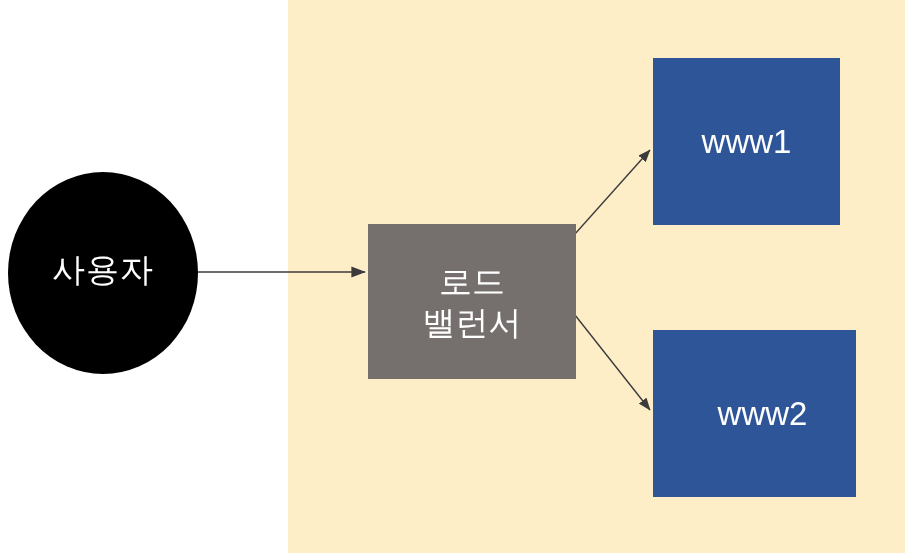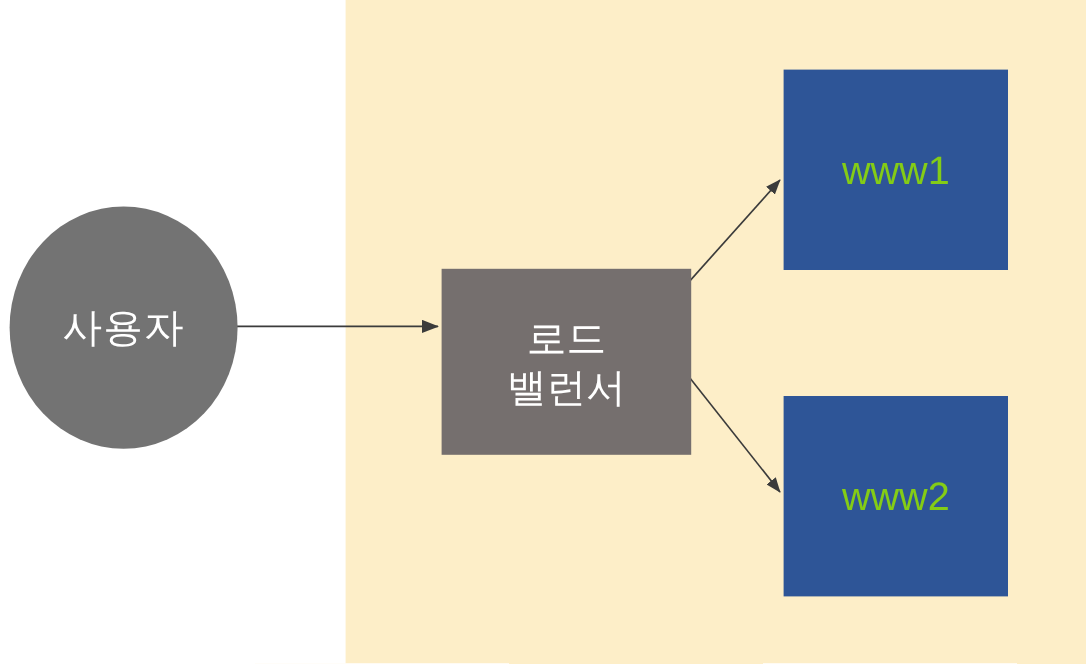--- a/index.html
+++ b/index.html
@@ -37,24 +37,25 @@
     white-space: nowrap;
   }
   
   #user-node {
     position: absolute;
     left: 8px;
     top: 172px;
     width: 190px;
     height: 202px;
     border-radius: 50%;
-    background: #737373;
+    background: #000000;
     display: flex;
     align-items: center;
     justify-content: center;
+    font-family: Liberation Mono, monospace;
   }
   #user-node .node-label {
     color: #ffffff;
     font-size: 33px;
     line-height: 38px;
     letter-spacing: 1px;
     text-align: center;
   }
   
   #lb-node {
@@ -78,36 +79,37 @@
   }
   
   .server-node {
     position: absolute;
     background: #2e5597;
     display: flex;
     align-items: center;
     justify-content: center;
   }
   .server-node .node-label {
-    color: #84cc16;
+    color: #ffffff;
     font-size: 33px;
     line-height: 38px;
     text-align: center;
   }
   #www1-node {
     left: 653px;
     top: 58px;
     width: 187px;
     height: 167px;
   }
   #www2-node {
     left: 653px;
     top: 330px;
     width: 187px;
     height: 167px;
+    padding-left: 16px;
   }
   
   #connectors {
     position: absolute;
     left: 0;
     top: 0;
     width: 905px;
     height: 553px;
     pointer-events: none;
   }

